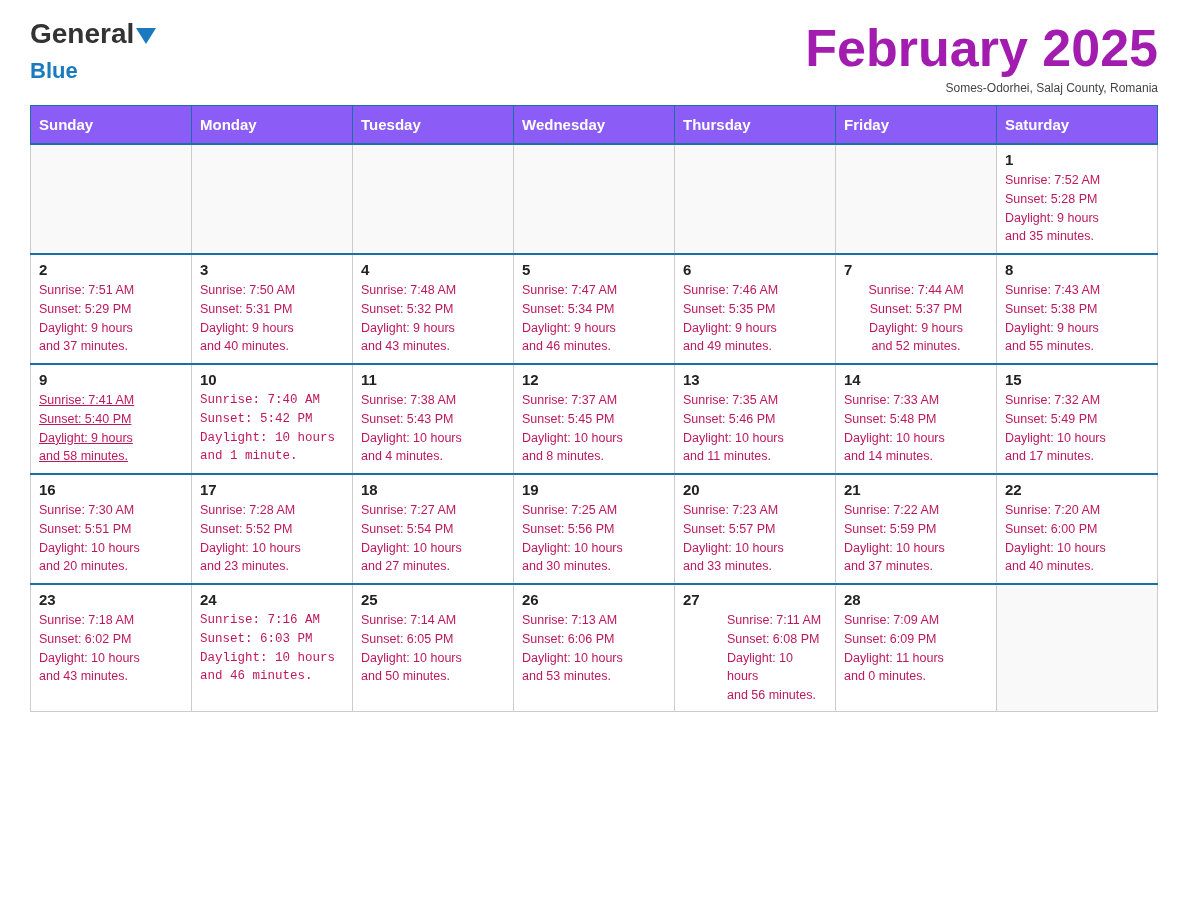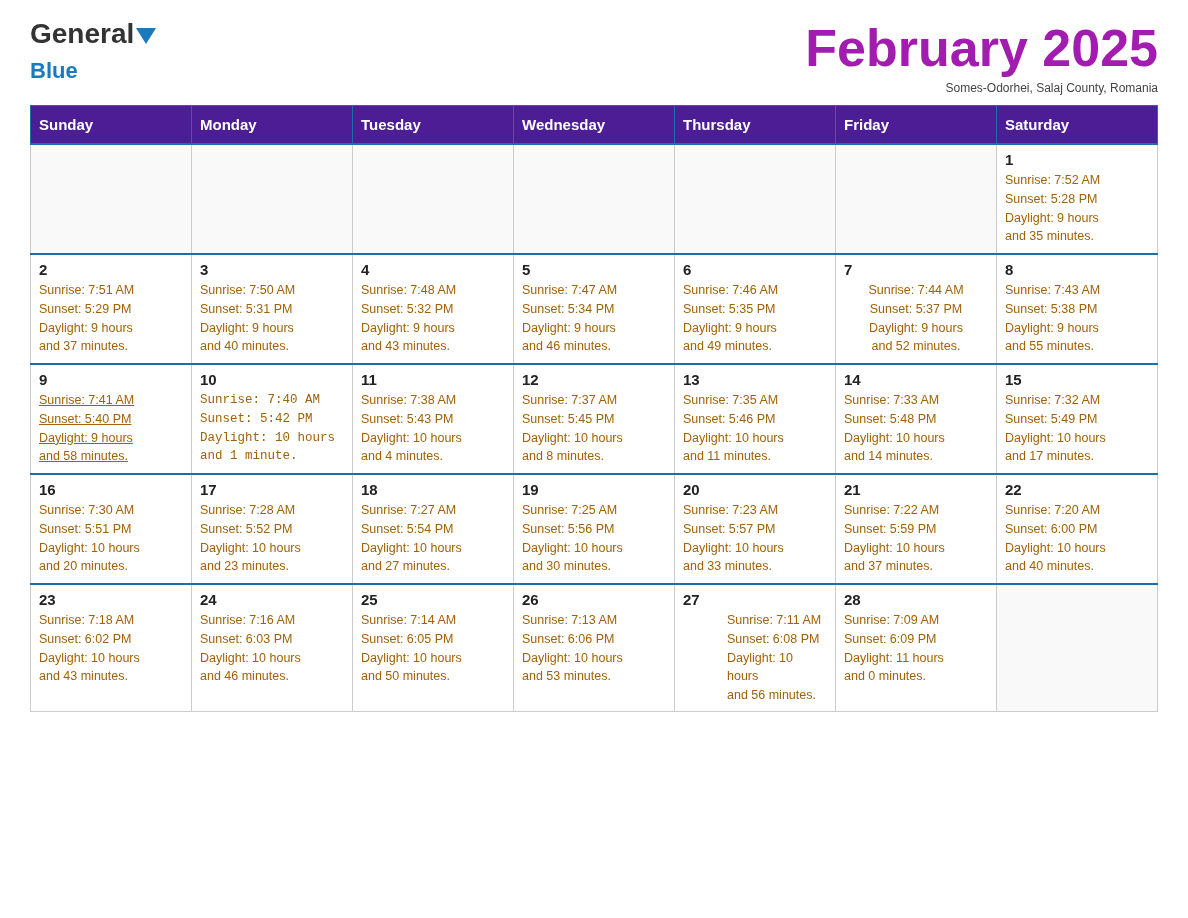--- a/index.html
+++ b/index.html
@@ -57,21 +57,21 @@
       color: #444;
       margin-top: 4px;
       margin-left: 28px;
     }
     .calendar {
       width: 100%;
       border-collapse: collapse;
       margin-top: 10px;
     }
     .calendar th {
-      background-color: #4c1d95;
+      background-color: #8b5cf6;
       color: #fff;
       font-size: 15px;
       font-weight: bold;
       padding: 10px 8px;
       text-align: left;
       border: 1px solid #1a6fa8;
     }
     .calendar td {
       border: 1px solid #ccc;
       vertical-align: top;
@@ -89,21 +89,21 @@
     }
     .day-number {
       font-size: 15px;
       font-weight: bold;
       color: #222;
       display: block;
       margin-bottom: 3px;
     }
     .day-info {
       font-size: 12.5px;
-      color: #a16207;
+      color: #be185d;
       line-height: 1.5;
     }
     .empty-cell {
       background: #f9f9f9;
     }
   </style>
 </head>
 <body>
 
 <div class="header">
@@ -303,21 +303,21 @@
       <tr>
         <td>
           <span class="day-number">23</span>
           <div class="day-info" style="white-space: pre-line;">Sunrise: 7:18 AM
 Sunset: 6:02 PM
 Daylight: 10 hours
 and 43 minutes.</div>
         </td>
         <td>
           <span class="day-number">24</span>
-          <div class="day-info" style="white-space: pre-line;">Sunrise: 7:16 AM
+          <div class="day-info" style="white-space: pre-line; font-family: Liberation Mono, monospace;">Sunrise: 7:16 AM
 Sunset: 6:03 PM
 Daylight: 10 hours
 and 46 minutes.</div>
         </td>
         <td>
           <span class="day-number">25</span>
           <div class="day-info" style="white-space: pre-line;">Sunrise: 7:14 AM
 Sunset: 6:05 PM
 Daylight: 10 hours
 and 50 minutes.</div>

